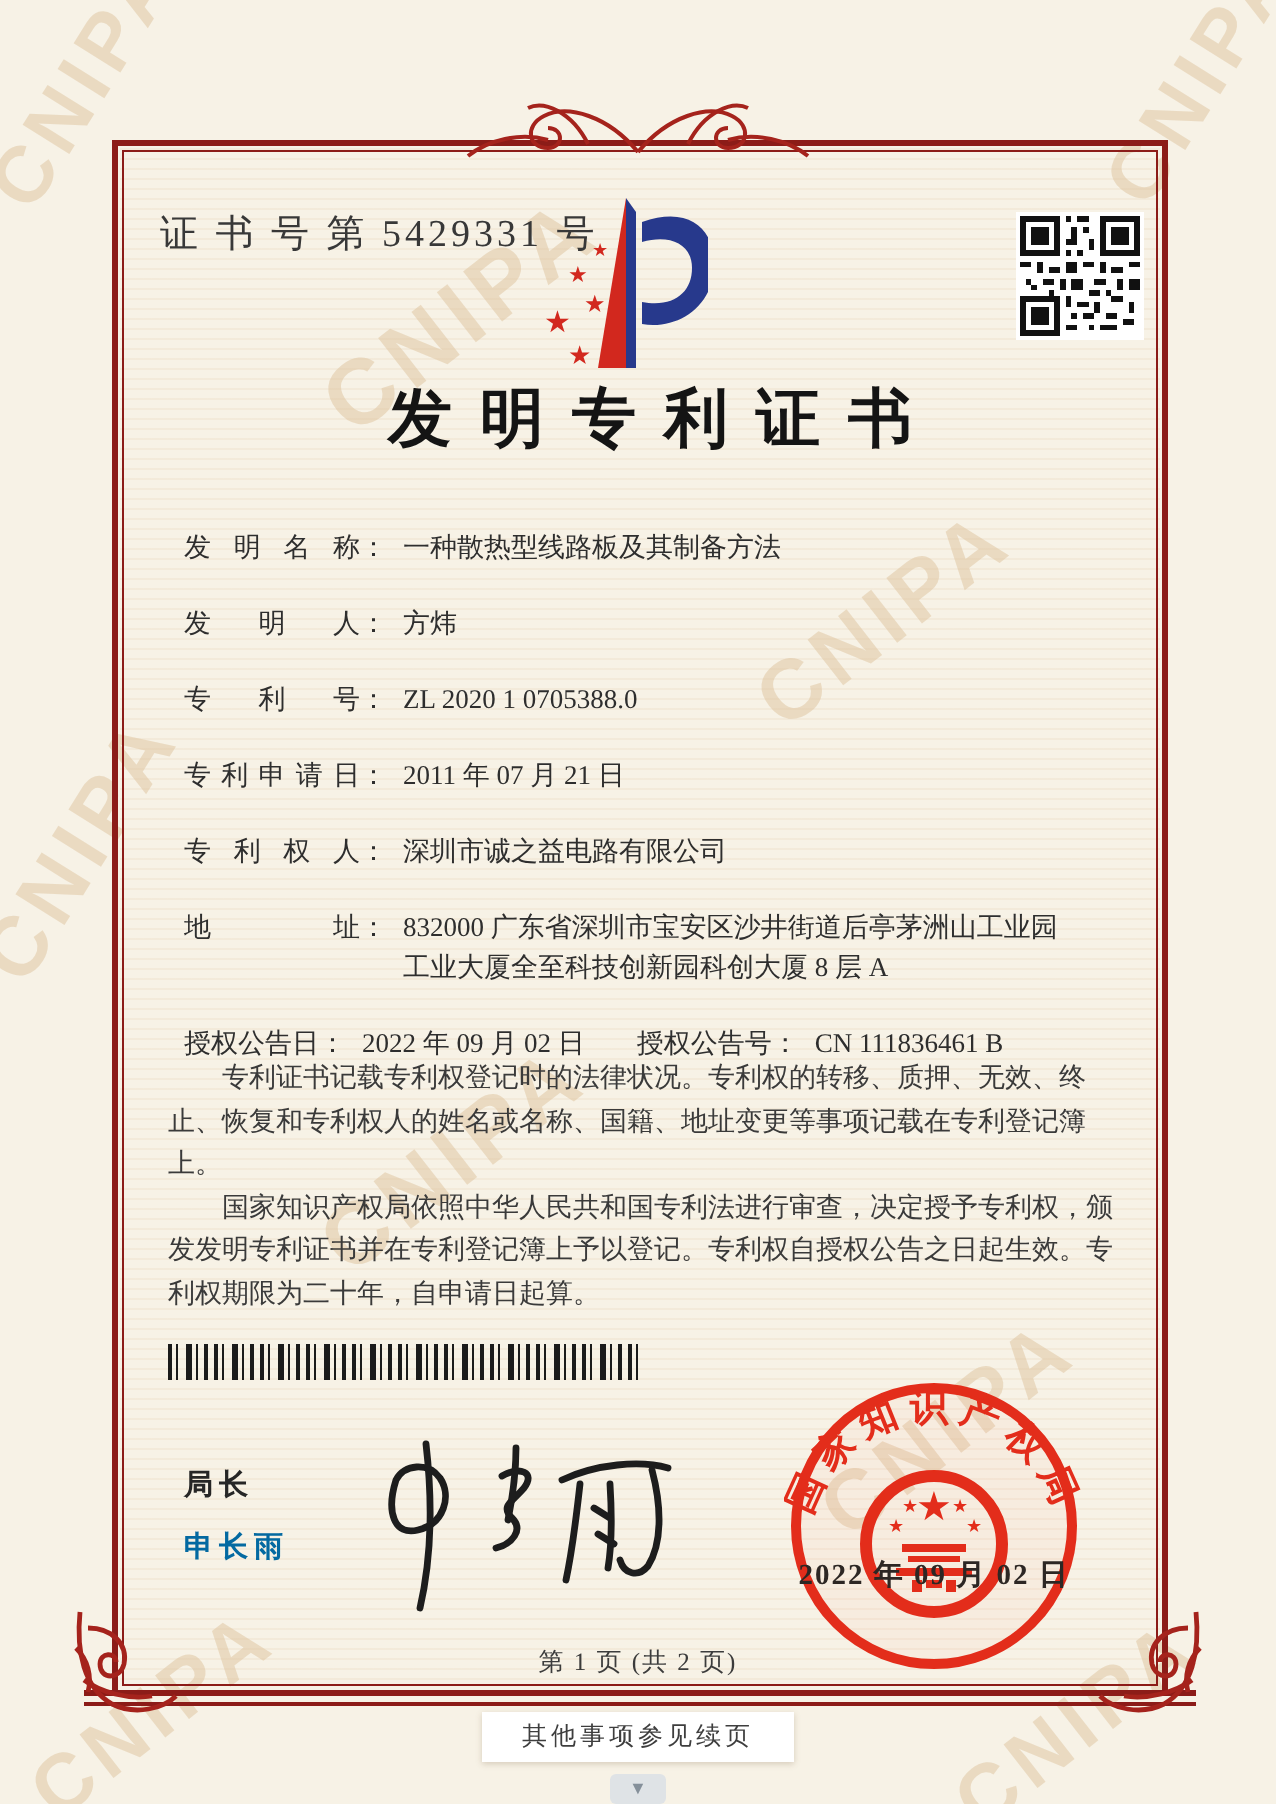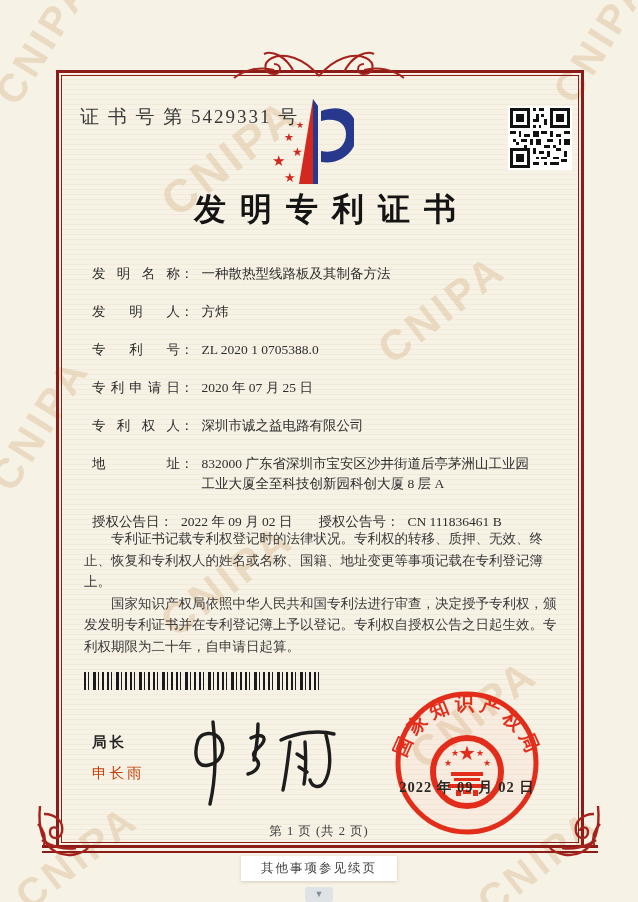--- a/index.html
+++ b/index.html
@@ -67,21 +67,21 @@
     position:absolute;left:84px;top:672px;width:238px;height:18px;
     background:repeating-linear-gradient(90deg,
       #1b1b1b 0 2px,rgba(0,0,0,0) 2px 4px,
       #1b1b1b 4px 5px,rgba(0,0,0,0) 5px 9px,
       #1b1b1b 9px 12px,rgba(0,0,0,0) 12px 14px,
       #1b1b1b 14px 15px,rgba(0,0,0,0) 15px 18px,
       #1b1b1b 18px 20px,rgba(0,0,0,0) 20px 23px);
   }
   
   .signer-title{position:absolute;left:92px;top:733px;font-size:14.5px;letter-spacing:3px;color:#262626;font-weight:600;}
-  .signer-name{position:absolute;left:92px;top:764px;font-size:14.5px;letter-spacing:3px;color:#c2410c;font-weight:400;}
+  .signer-name{position:absolute;left:92px;top:764px;font-size:14.5px;letter-spacing:3px;color:#0369a1;font-weight:700;}
   .signature{position:absolute;left:178px;top:710px;}
   
   .seal{position:absolute;left:392px;top:688px;opacity:.96;}
   .seal-date{
     position:absolute;left:394px;top:778px;width:146px;
     text-align:center;font-size:14.5px;font-weight:700;
     color:#2d2724;letter-spacing:1px;
   }
   
   .page-num{
@@ -229,21 +229,21 @@
       <span class="fvalue">方炜</span>
     </div>
     <div class="frow">
       <span class="flabel">专利号</span>
         <span class="fcolon">：</span>
       <span class="fvalue">ZL 2020 1 0705388.0</span>
     </div>
     <div class="frow">
       <span class="flabel">专利申请日</span>
         <span class="fcolon">：</span>
-      <span class="fvalue">2020 年 07 月 25 日</span>
+      <span class="fvalue">2011 年 07 月 21 日</span>
     </div>
     <div class="frow">
       <span class="flabel">专利权人</span>
         <span class="fcolon">：</span>
       <span class="fvalue">深圳市诚之益电路有限公司</span>
     </div>
     <div class="frow">
       <span class="flabel">地址</span>
         <span class="fcolon">：</span>
       <span class="fvalue">832000 广东省深圳市宝安区沙井街道后亭茅洲山工业园

